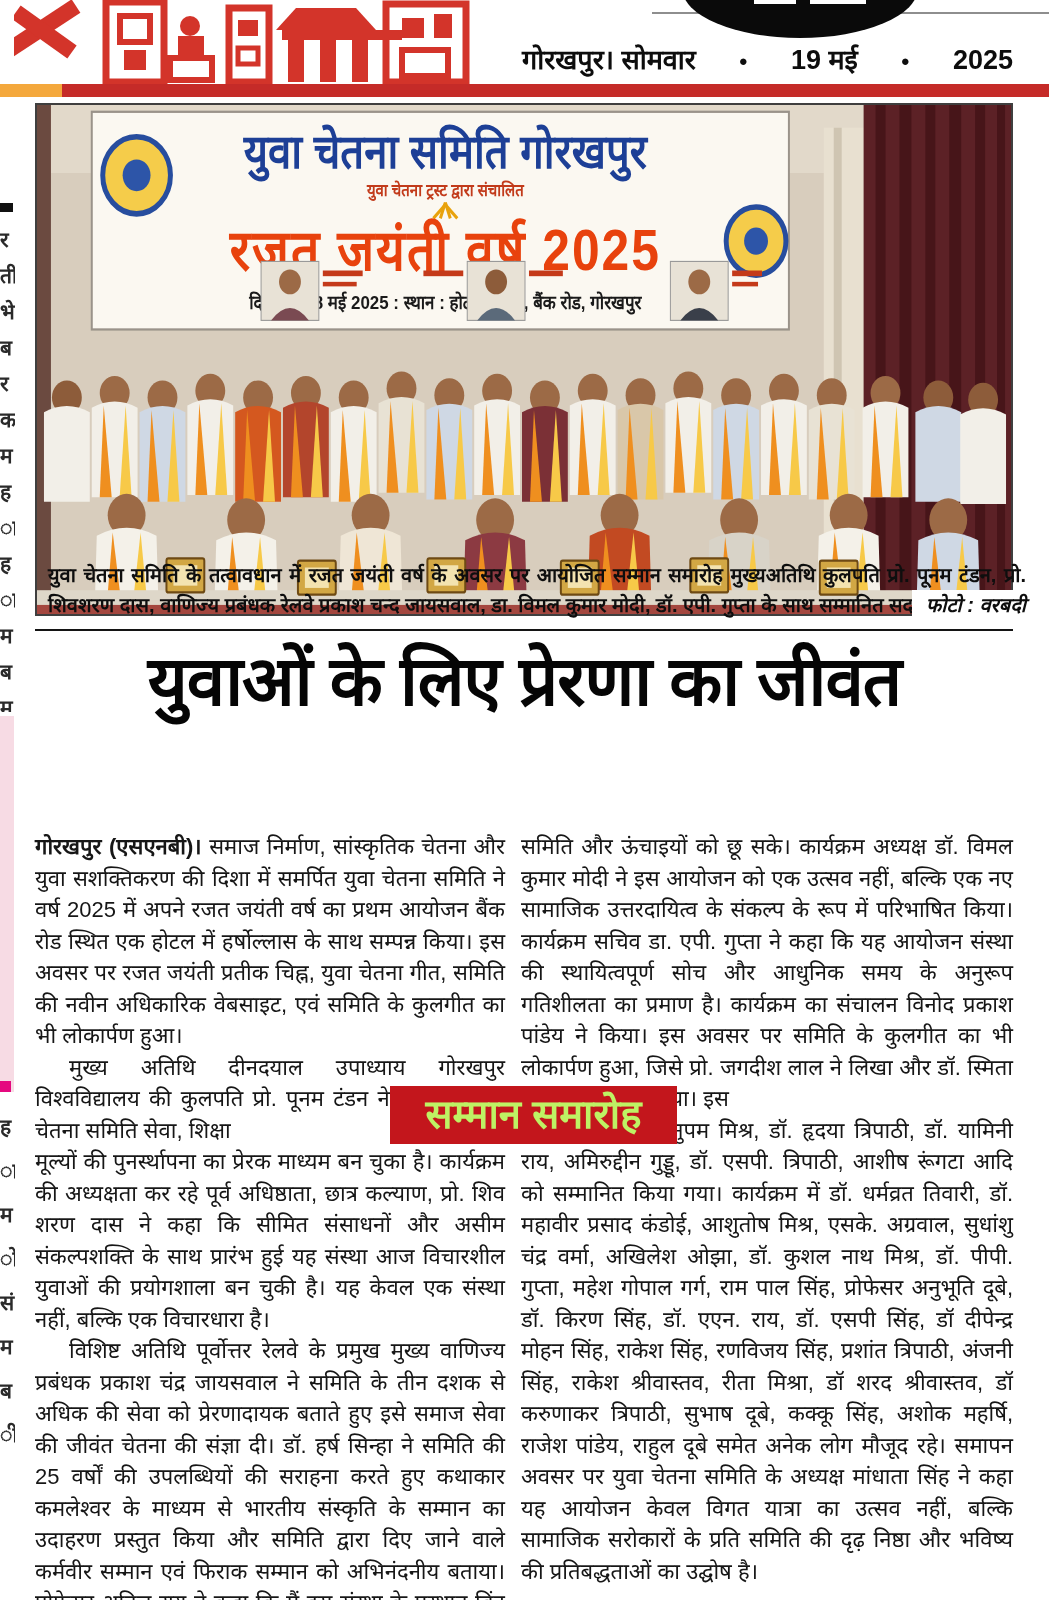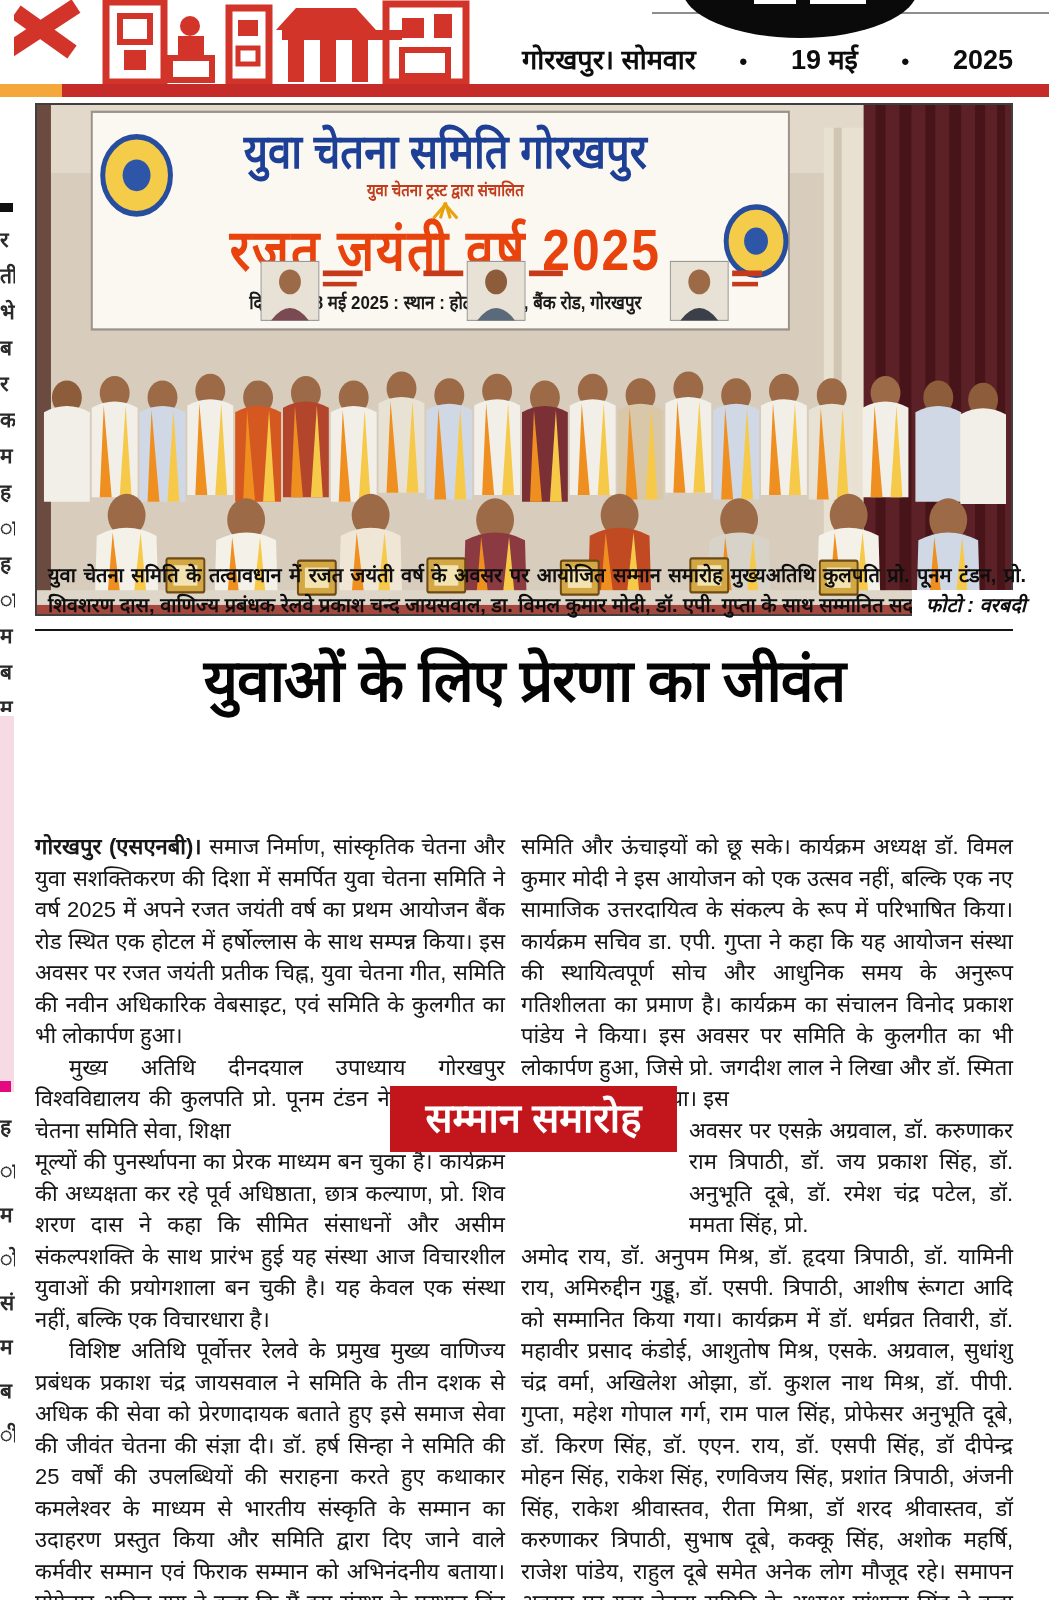--- a/index.html
+++ b/index.html
@@ -33,32 +33,32 @@
   .photo svg{display:block;width:100%;height:100%;}
 
   
   .caption{position:absolute;left:48px;top:560px;width:978px;font-size:20px;line-height:30px;
            font-weight:bold;text-align:justify;color:#0e0e0e;}
   .credit{position:absolute;right:0;bottom:0;font-style:italic;font-weight:bold;background:#fff;padding-left:14px;}
 
   
   .divider{position:absolute;left:35px;top:629px;width:978px;height:2px;background:#141414;}
   .headline{position:absolute;left:18px;top:640px;width:1013px;text-align:center;
-            font-size:59px;line-height:83px;font-weight:bold;color:#050505;letter-spacing:-1px;}
+            font-size:69px;line-height:83px;font-weight:bold;color:#050505;letter-spacing:-1px;}
 
   
   .cols{position:absolute;left:35px;top:831px;width:978px;display:flex;gap:16px;}
   .colL{width:470px;}
   .colR{width:492px;}
   .cols div{font-size:22px;line-height:31.5px;text-align:justify;color:#161616;}
   .ind{text-indent:34px;}
   .narrowL{width:348px;}
   .narrowR{margin-left:168px;width:324px;}
-  .honor-box{position:absolute;left:390px;top:1086px;width:287px;height:66px;background:#c3161c;
-             color:#ffffff;font-size:40px;font-weight:bold;display:flex;align-items:center;
+  .honor-box{position:absolute;left:390px;top:1086px;width:287px;height:58px;background:#c3161c;
+             color:#bef264;font-size:40px;font-weight:bold;display:flex;align-items:center;
              justify-content:center;padding-bottom:5px;box-sizing:border-box;}
 </style>
 </head>
 <body>
 
 <div class="page">
 
   <div class="edge-bar"></div>
   <div class="edge-frag edge-top">र
 तीं
@@ -283,20 +283,19 @@
     <div class="colL">
       <div>
         <b>गोरखपुर (एसएनबी)।</b><span> समाज निर्माण, सांस्कृतिक चेतना और युवा सशक्तिकरण की दिशा में समर्पित युवा चेतना समिति ने वर्ष 2025 में अपने रजत जयंती वर्ष का प्रथम आयोजन बैंक रोड स्थित एक होटल में हर्षोल्लास के साथ सम्पन्न किया। इस अवसर पर रजत जयंती प्रतीक चिह्न, युवा चेतना गीत, समिति की नवीन अधिकारिक वेबसाइट, एवं समिति के कुलगीत का भी लोकार्पण हुआ।</span>
       </div>
       <div class="ind">मुख्य अतिथि दीनदयाल उपाध्याय गोरखपुर विश्वविद्यालय की कुलपति प्रो. पूनम टंडन ने कहा कि युवा चेतना समिति सेवा, शिक्षा</div>
       <div>मूल्यों की पुनर्स्थापना का प्रेरक माध्यम बन चुका है। कार्यक्रम की अध्यक्षता कर रहे पूर्व अधिष्ठाता, छात्र कल्याण, प्रो. शिव शरण दास ने कहा कि सीमित संसाधनों और असीम संकल्पशक्ति के साथ प्रारंभ हुई यह संस्था आज विचारशील युवाओं की प्रयोगशाला बन चुकी है। यह केवल एक संस्था नहीं, बल्कि एक विचारधारा है।</div>
       <div class="ind">विशिष्ट अतिथि पूर्वोत्तर रेलवे के प्रमुख मुख्य वाणिज्य प्रबंधक प्रकाश चंद्र जायसवाल ने समिति के तीन दशक से अधिक की सेवा को प्रेरणादायक बताते हुए इसे समाज सेवा की जीवंत चेतना की संज्ञा दी। डॉ. हर्ष सिन्हा ने समिति की 25 वर्षों की उपलब्धियों की सराहना करते हुए कथाकार कमलेश्वर के माध्यम से भारतीय संस्कृति के सम्मान का उदाहरण प्रस्तुत किया और समिति द्वारा दिए जाने वाले कर्मवीर सम्मान एवं फिराक सम्मान को अभिनंदनीय बताया। प्रोफेसर अनिल राय ने कहा कि मैं इस संस्था के प्रस्थान बिंदु का निकटतम साक्षी हूं। अब समय है आत्मावलोकन का, ताकि</div>
     </div>
     <div class="colR">
       <div>समिति और ऊंचाइयों को छू सके। कार्यक्रम अध्यक्ष डॉ. विमल कुमार मोदी ने इस आयोजन को एक उत्सव नहीं, बल्कि एक नए सामाजिक उत्तरदायित्व के संकल्प के रूप में परिभाषित किया। कार्यक्रम सचिव डा. एपी. गुप्ता ने कहा कि यह आयोजन संस्था की स्थायित्वपूर्ण सोच और आधुनिक समय के अनुरूप गतिशीलता का प्रमाण है। कार्यक्रम का संचालन  विनोद प्रकाश पांडेय ने किया। इस अवसर पर समिति के कुलगीत का भी लोकार्पण हुआ, जिसे प्रो. जगदीश लाल ने लिखा और डॉ. स्मिता मोदी ने स्वरबद्ध किया। इस</div>
-      <div class="narrowR">अवसर पर एसके़ अग्रवाल, डॉ. करुणाकर राम त्रिपाठी, डॉ. जय प्रकाश सिंह, डॉ. अनुभूति दूबे, डॉ. रमेश चंद्र पटेल, डॉ. ममता सिंह, प्रो.</div>
       <div>अमोद राय, डॉ. अनुपम मिश्र, डॉ. हृदया त्रिपाठी, डॉ. यामिनी राय, अमिरुद्दीन गुड्डू, डॉ. एसपी. त्रिपाठी, आशीष रूंगटा आदि को सम्मानित किया गया। कार्यक्रम में डॉ. धर्मव्रत तिवारी, डॉ. महावीर प्रसाद कंडोई, आशुतोष मिश्र,  एसके. अग्रवाल, सुधांशु चंद्र वर्मा, अखिलेश ओझा, डॉ. कुशल नाथ मिश्र, डॉ. पीपी. गुप्ता, महेश गोपाल गर्ग, राम पाल सिंह, प्रोफेसर अनुभूति दूबे, डॉ. किरण सिंह, डॉ. एएन. राय, डॉ. एसपी सिंह, डॉ दीपेन्द्र मोहन सिंह, राकेश सिंह, रणविजय सिंह, प्रशांत त्रिपाठी, अंजनी सिंह, राकेश श्रीवास्तव, रीता मिश्रा, डॉ शरद श्रीवास्तव, डॉ करुणाकर त्रिपाठी, सुभाष दूबे, कक्कू सिंह, अशोक महर्षि, राजेश पांडेय, राहुल दूबे समेत अनेक लोग मौजूद रहे। समापन अवसर पर युवा चेतना समिति के अध्यक्ष मांधाता सिंह ने कहा यह आयोजन केवल विगत यात्रा का उत्सव नहीं, बल्कि सामाजिक सरोकारों के प्रति समिति की दृढ़ निष्ठा और भविष्य की प्रतिबद्धताओं का उद्घोष है।</div>
     </div>
   </div>
 
   <div class="honor-box">सम्मान समारोह</div>
 
 </div>
 
 </body></html>

